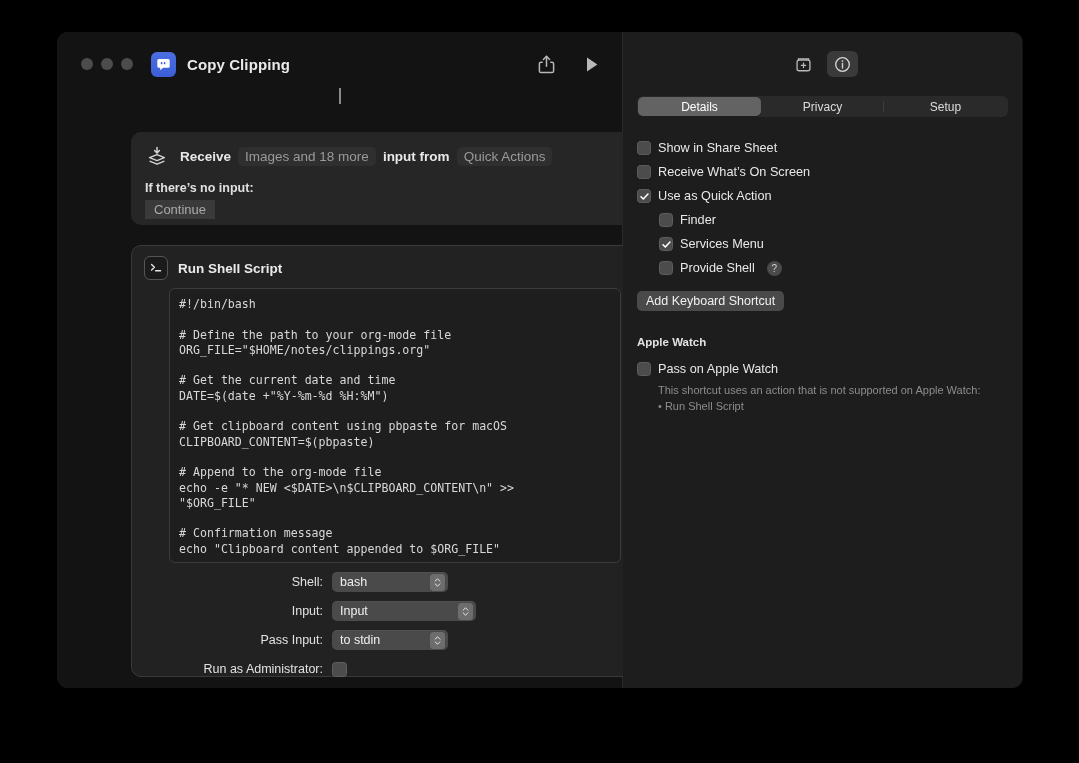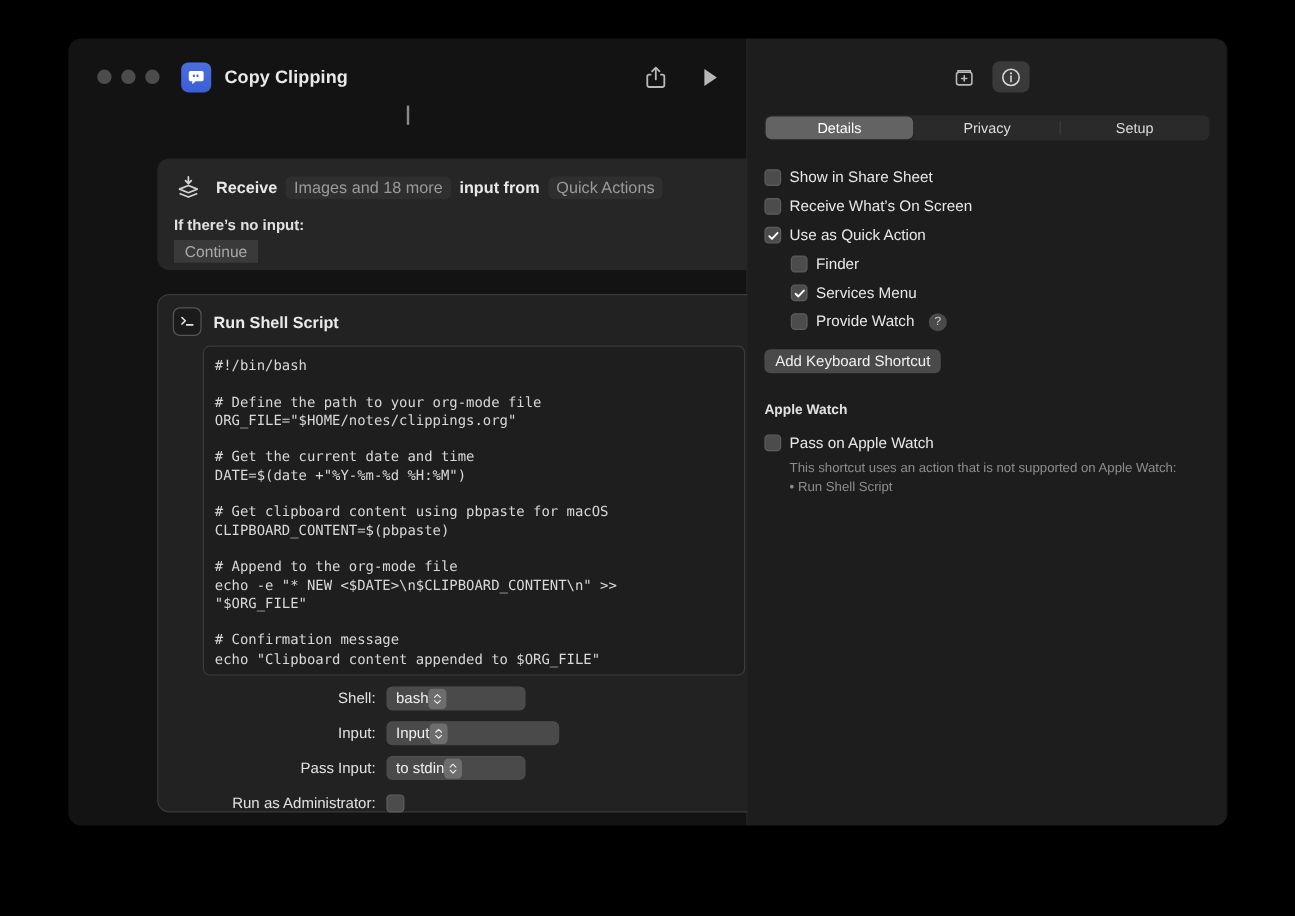--- a/index.html
+++ b/index.html
@@ -161,21 +161,21 @@
     font-family: "DejaVu Sans Mono", "Liberation Mono", monospace;
     font-size: 11.6px;
     line-height: 1.32;
     color: #d8d8d8;
     white-space: pre;
   }
 
   
   #shell-form {
     position: absolute;
-    left: 6px; top: 322px;
+    left: 16px; top: 322px;
     width: 532px;
   }
   .form-row {
     display: flex;
     align-items: center;
     height: 28px;
     margin-bottom: 1px;
   }
   .form-label {
     width: 184px;
@@ -183,20 +183,21 @@
     padding-right: 9px;
     font-size: 12.5px;
     color: #e2e2e3;
   }
   .popup {
     height: 20px;
     background: #4a4a4a;
     border-radius: 5px;
     display: flex;
     align-items: center;
+    justify-content: space-between;
     padding: 0 3px 0 8px;
     font-size: 12.5px;
     color: #f0f0f0;
     box-shadow: 0 0.5px 0 rgba(255,255,255,0.08) inset;
   }
   .popup.w-shell { width: 116px; }
   .popup.w-input { width: 144px; }
   .popup.w-pass  { width: 116px; }
   .stepper {
     width: 15px; height: 17px;
@@ -528,21 +529,21 @@
         <span class="cb checked">
           <svg width="11" height="11" viewBox="0 0 12 12">
               <path d="M2.2 6.3 4.7 8.8 9.8 3.3" stroke="#ffffff" stroke-width="1.7" fill="none" stroke-linecap="round" stroke-linejoin="round"></path>
             </svg>
         </span>
         <span class="cb-label">Services Menu</span>
       </div>
 
       <div class="cb-row indent">
         <span class="cb"></span>
-        <span class="cb-label">Provide Watch</span>
+        <span class="cb-label">Provide Shell</span>
         <span class="help-badge">?</span>
       </div>
 
     </div>
 
     <div id="kbd-btn">Add Keyboard Shortcut</div>
 
     <div id="watch-header">Apple Watch</div>
 
     <div class="cb-row" id="watch-row">

